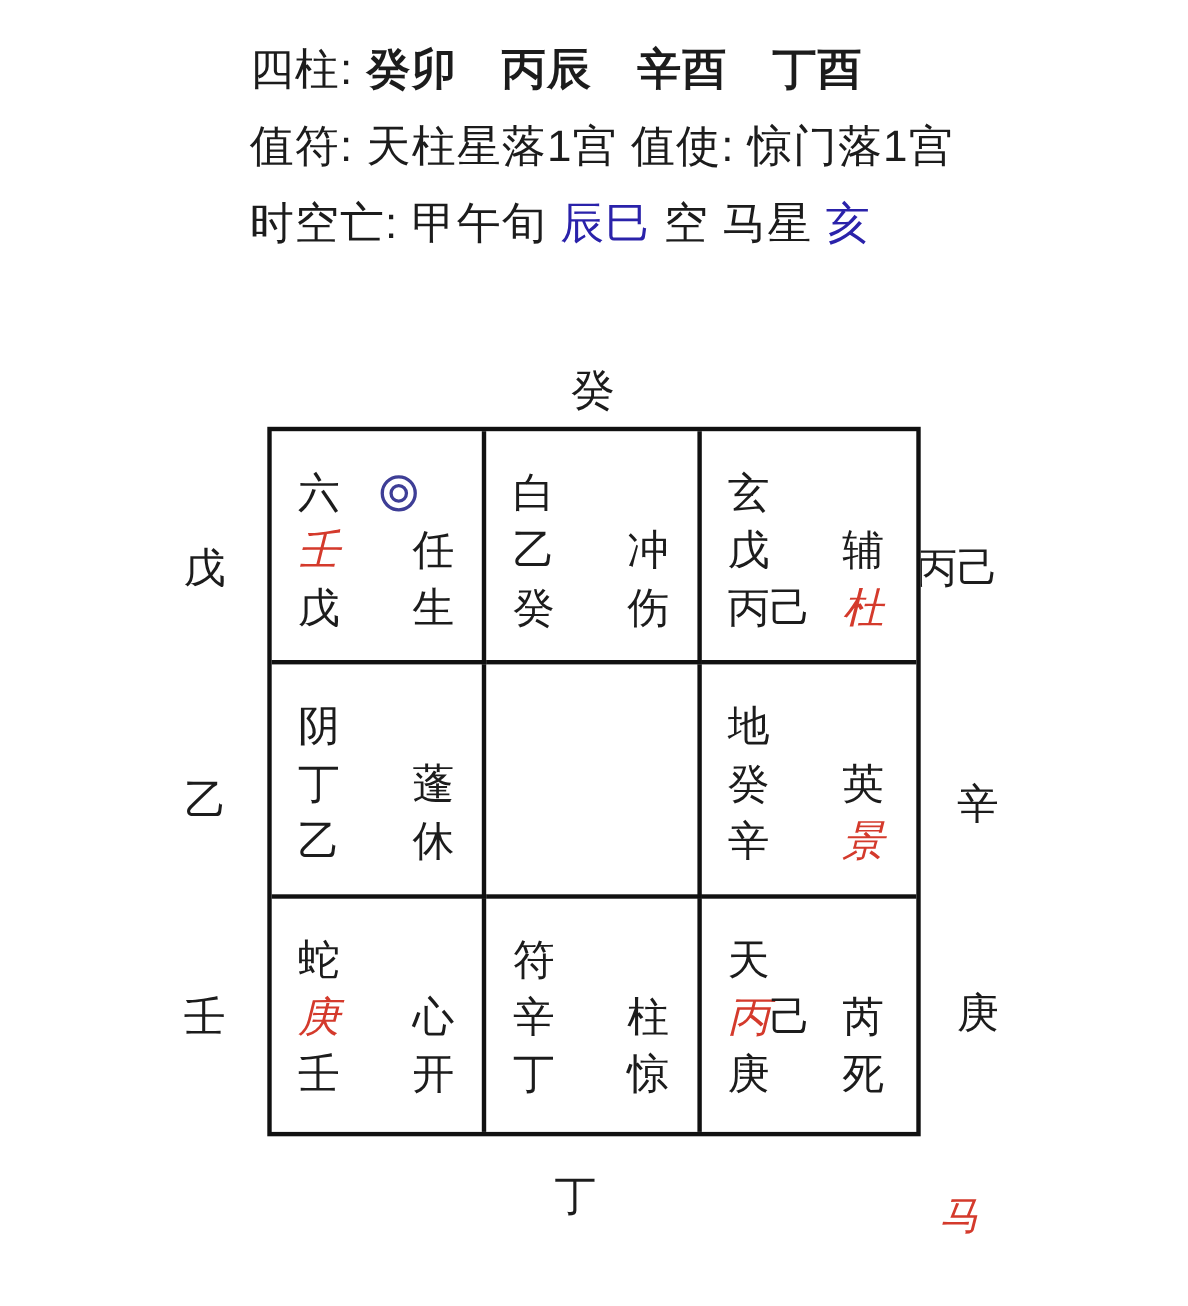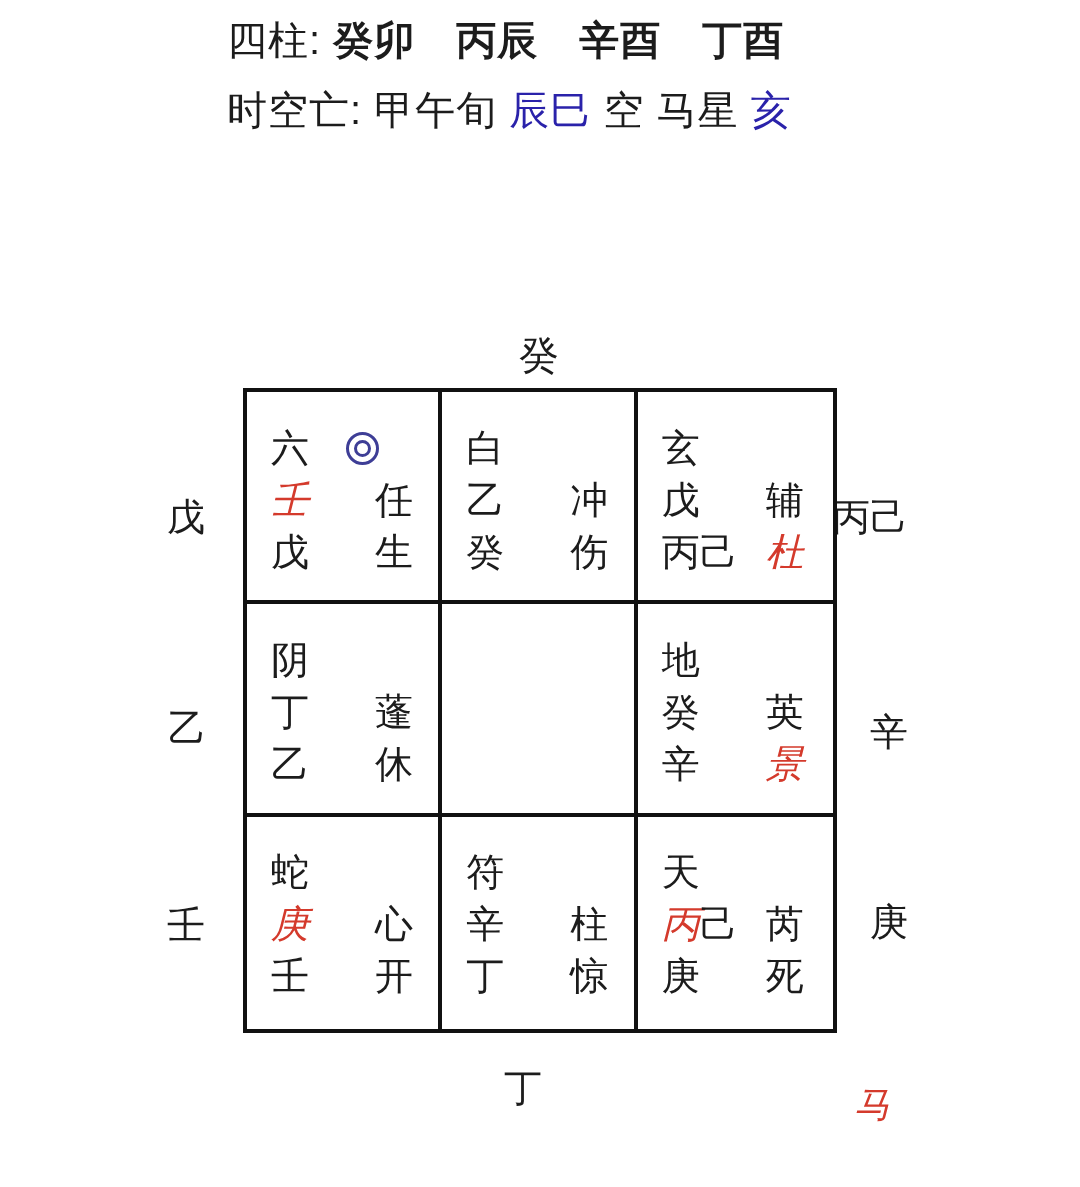--- a/index.html
+++ b/index.html
@@ -17,21 +17,21 @@
     height: 1187px;
     font-family: "Liberation Sans", "DejaVu Sans", sans-serif;
     color: var(--ink);
     overflow: hidden;
   }
 
   
   .header {
     position: absolute;
     left: 227px;
-    top: 5px;
+    top: 28px;
     font-size: 40px;
     line-height: 70px;
     letter-spacing: 1px;
     white-space: pre;
   }
   .h-line { height: 70px; }
   .seg-bold { font-weight: 700; }
   .seg-blue { color: var(--blue); text-align: right; }
 
   
@@ -90,21 +90,21 @@
   .lbl-left-2 { left: 186px; top: 903px; transform: translateX(-50%); }
   .lbl-right-0 { left: 908px; top: 495px; }
   .lbl-right-1 { left: 908px; top: 710px; }
   .lbl-right-2 { left: 908px; top: 900px; }
   .lbl-bottom { left: 523px; top: 1066px; }
   .lbl-horse  { left: 872px; top: 1083px; font-size: 36px; color: var(--red); font-style: italic; }
 </style>
 </head>
 <body>
 
-<div class="header" id="header"><div class="h-line"><span>四柱: </span><span class="seg-bold">癸卯　丙辰　辛酉　丁酉</span></div><div class="h-line"><span>时空亡: 甲午旬 </span><span class="seg-blue">辰巳</span><span> 空 马星 </span><span class="seg-blue">亥</span></div></div>
+<div class="header" id="header"><div class="h-line"><span>四柱: </span><span class="seg-bold">癸卯　丙辰　辛酉　丁酉</span></div><div class="h-line"><span>值符: 天柱星落1宫 值使: 惊门落1宫</span></div><div class="h-line"><span>时空亡: 甲午旬 </span><span class="seg-blue">辰巳</span><span> 空 马星 </span><span class="seg-blue">亥</span></div></div>
 
 <span class="olabel lbl-top">癸</span>
 <span class="olabel lbl-left-0">戊</span>
 <span class="olabel lbl-left-1">乙</span>
 <span class="olabel lbl-left-2">壬</span>
 <span class="olabel lbl-right-0 rightal">丙己</span>
 <span class="olabel lbl-right-1 rightal">辛</span>
 <span class="olabel lbl-right-2 rightal">庚</span>
 <span class="olabel lbl-bottom center">丁</span>
 <span class="olabel lbl-horse center">马</span>

